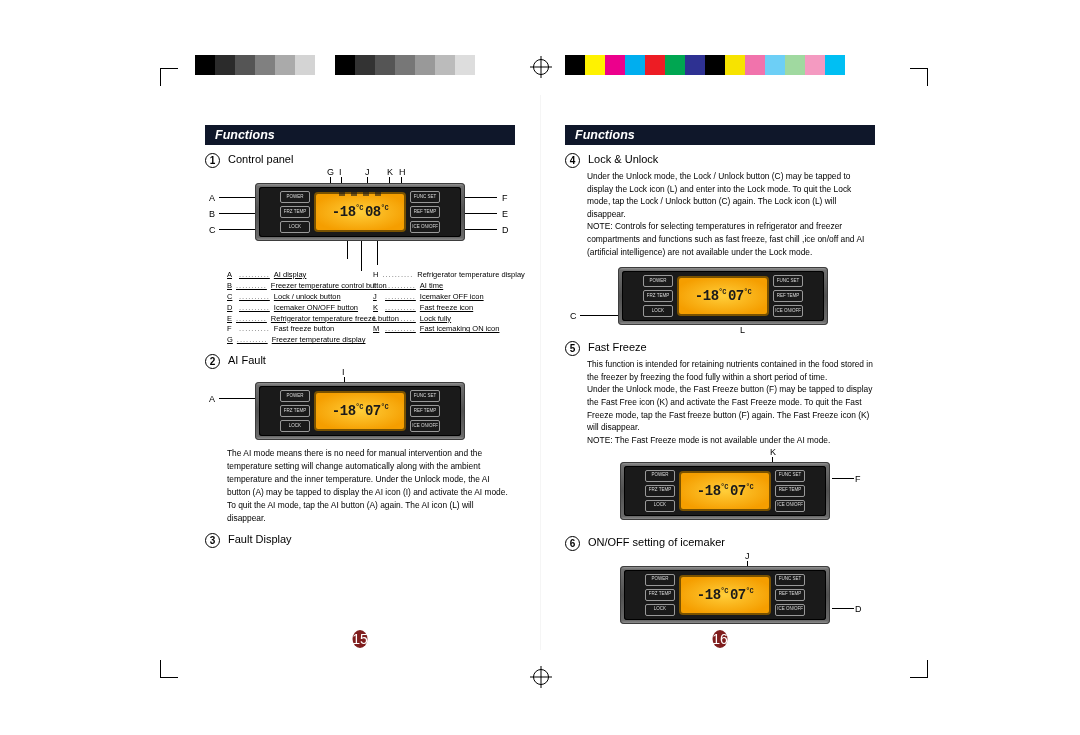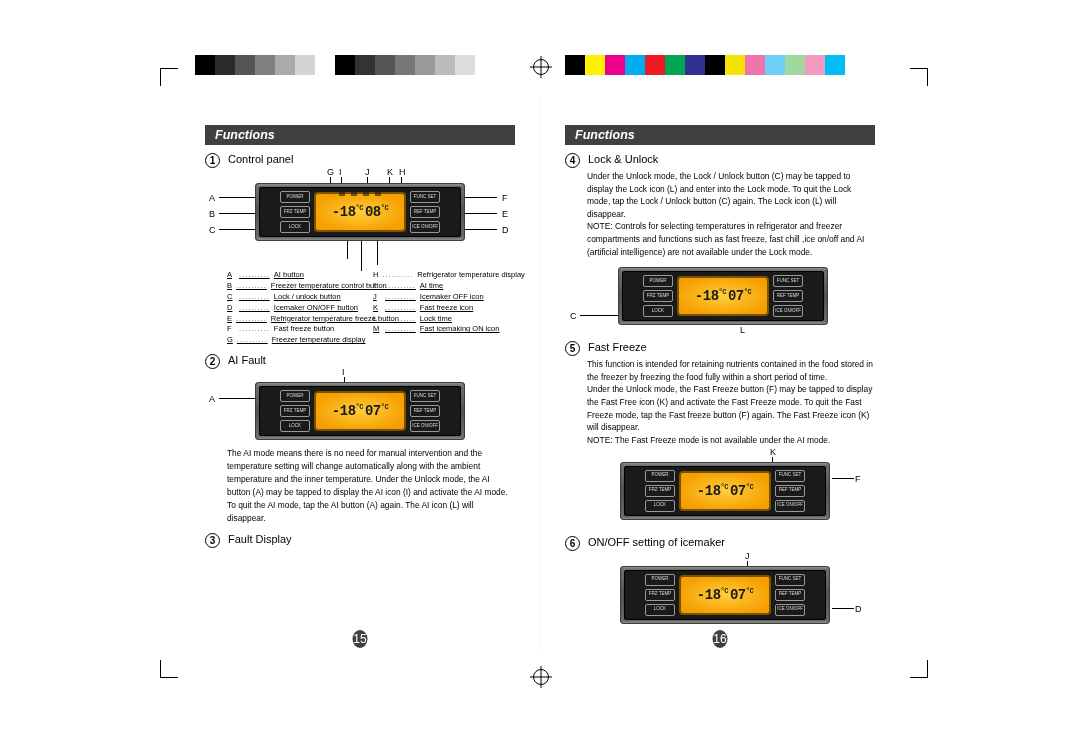--- a/index.html
+++ b/index.html
@@ -21,21 +21,21 @@
   .reg-mark .cross::after {top:50%;left:0;height:1px;width:100%;transform:translateY(-.5px);}
   .reg-top   { top: 56px;  left: 530px; }
   .reg-bot   { top: 666px; left: 530px; }
   .colorbars-left  { position:absolute; top:55px; left:195px; display:flex; }
   .colorbars-right { position:absolute; top:55px; left:565px; display:flex; }
   .swatch { width:20px; height:20px; }
   
   .spread { position:absolute; top:95px; left:180px; width:720px; height:555px; display:flex; }
   .page   { width:360px; height:100%; padding: 30px 25px 10px 25px; position:relative; }
   .spread-gutter { position:absolute; top:0; left:50%; width:1px; height:100%; background:rgba(0,0,0,0.04); }
-  .hdr { background:#404040; color:#fff; font-size:12.5px; font-style:italic; font-weight:bold; padding:3px 10px; margin-bottom:8px; }
+  .hdr { background:#0f172a; color:#fff; font-size:12.5px; font-style:italic; font-weight:bold; padding:3px 10px; margin-bottom:8px; }
   .sec { display:flex; align-items:flex-start; gap:8px; margin-top:6px; }
   .bullet { width:15px; height:15px; border-radius:50%; border:1.5px solid #000; display:flex; align-items:center; justify-content:center; font-size:10px; font-weight:bold; flex:0 0 auto; margin-top:0; }
   .sec .title { font-size:11px; font-weight:500; }
   .panel-wrap { position:relative; margin:3px 0 3px 22px; }
   
   .panel { width:210px; height:58px; background:linear-gradient(#a0a0a0,#6f6f6f 6%,#515151 50%,#6a6a6a 94%,#9a9a9a); border-radius:4px; position:relative; margin:0 auto; box-shadow:inset 0 0 0 1px #3d3d3d; }
   .panel-inner{ position:absolute; inset:4px; border-radius:3px; background:#1a1a1a; box-shadow:inset 0 0 0 1px #000; display:flex; align-items:center; justify-content:center; gap:4px; }
   .btn-col{ display:flex; flex-direction:column; gap:3px; }
   .pbtn{ width:30px; height:12px; border:1px solid #999; border-radius:2px; font-size:4.5px; color:#ddd; display:flex; align-items:center; justify-content:center; text-align:center; line-height:1; }
   .lcd{ width:92px; height:40px; border-radius:4px; background:radial-gradient(ellipse at center,#ffce3a,#f59e00 80%); border:2px solid #7a5200; display:flex; align-items:center; justify-content:center; gap:2px; }
@@ -49,21 +49,21 @@
   
   .key-table{ margin:4px 0 2px 22px; width:280px; column-count:2; column-gap:12px; column-fill:auto; height:78px;}
   .key-row{ font-size:7.5px; line-height:1.45; white-space:nowrap; display:flex; gap:4px; break-inside:avoid;}
   .key-row .k{ width:8px; }
   .key-row .dots{ flex:0 0 auto; letter-spacing:1px; color:#555; }
   .key-row .v{ }
   .key-row.ul{ text-decoration:underline; }
   
   .body{ font-size:8.4px; line-height:1.55; margin-left:22px; margin-right:2px; margin-top:5px; }
   .body-r{ font-size:8.4px; line-height:1.5; margin-left:22px; margin-right:2px; margin-top:2px; }
-  .pagenum{ position:absolute; bottom:2px; left:50%; transform:translateX(-50%); width:15px; height:18px; border-radius:50%; background:#404040; color:#fff; font-size:12px; display:flex; align-items:center; justify-content:center; }
+  .pagenum{ position:absolute; bottom:2px; left:50%; transform:translateX(-50%); width:15px; height:18px; border-radius:50%; background:#7f1d1d; color:#fff; font-size:14px; display:flex; align-items:center; justify-content:center; }
 </style>
 </head>
 <body>
 
 <div class="crop-corner corner-tl"></div>
 <div class="crop-corner corner-tr"></div>
 <div class="crop-corner corner-bl"></div>
 <div class="crop-corner corner-br"></div>
 <div class="reg-mark reg-top">
     <div class="circ"></div>
@@ -177,21 +177,21 @@
 ON/OFF</div>
           </div>
         </div>
       </div>
     </div>
 
     <div class="key-table" id="legend">
         <div class="key-row ul">
           <span class="k">A</span>
           <span class="dots">..........</span>
-          <span class="v">AI button</span>
+          <span class="v">AI display</span>
         </div>
         <div class="key-row ul">
           <span class="k">B</span>
           <span class="dots">..........</span>
           <span class="v">Freezer temperature control button</span>
         </div>
         <div class="key-row ul">
           <span class="k">C</span>
           <span class="dots">..........</span>
           <span class="v">Lock / unlock button</span>
@@ -232,21 +232,21 @@
           <span class="v">Icemaker OFF icon</span>
         </div>
         <div class="key-row ul">
           <span class="k">K</span>
           <span class="dots">..........</span>
           <span class="v">Fast freeze icon</span>
         </div>
         <div class="key-row ul">
           <span class="k">L</span>
           <span class="dots">..........</span>
-          <span class="v">Lock time</span>
+          <span class="v">Lock fully</span>
         </div>
         <div class="key-row ul">
           <span class="k">M</span>
           <span class="dots">..........</span>
           <span class="v">Fast icemaking ON icon</span>
         </div>
       </div>
 
     <div class="sec">
       <div class="bullet">2</div>

